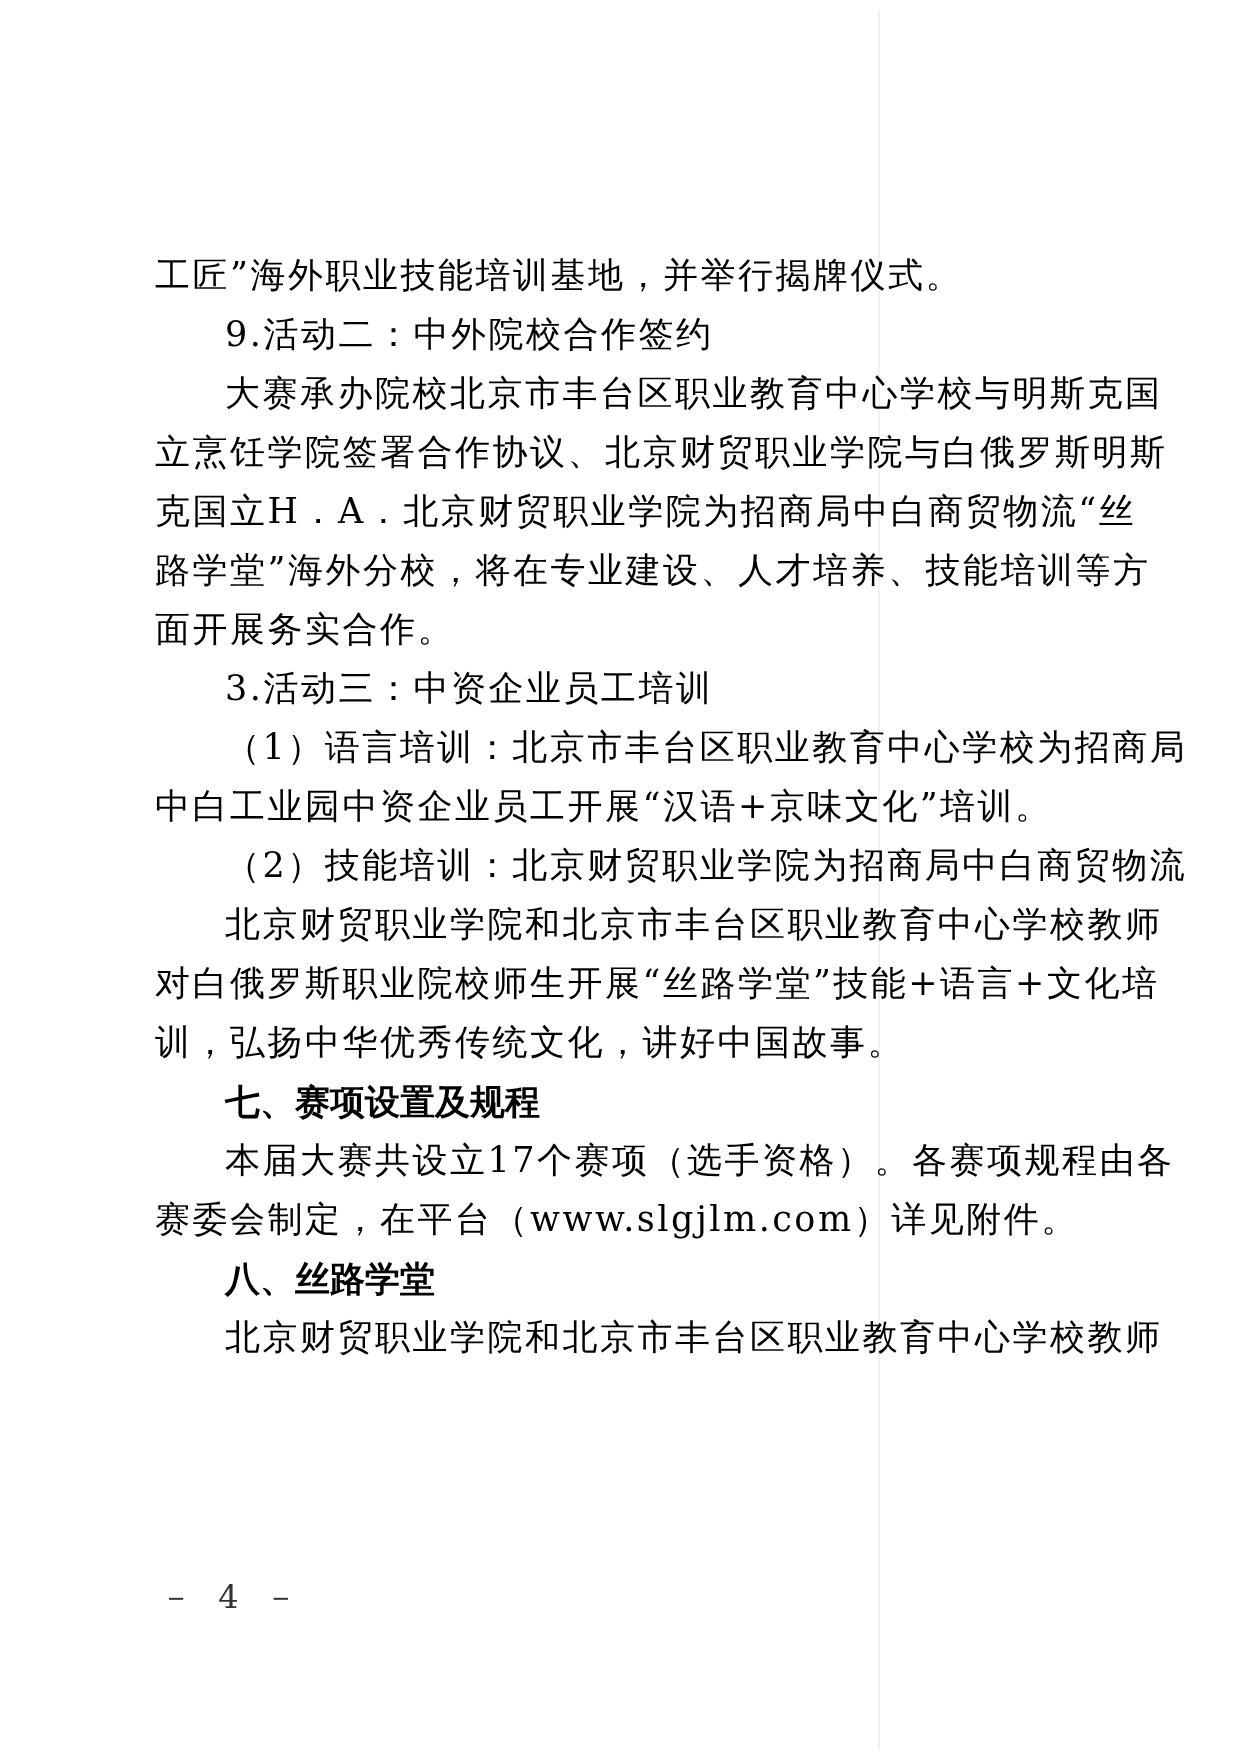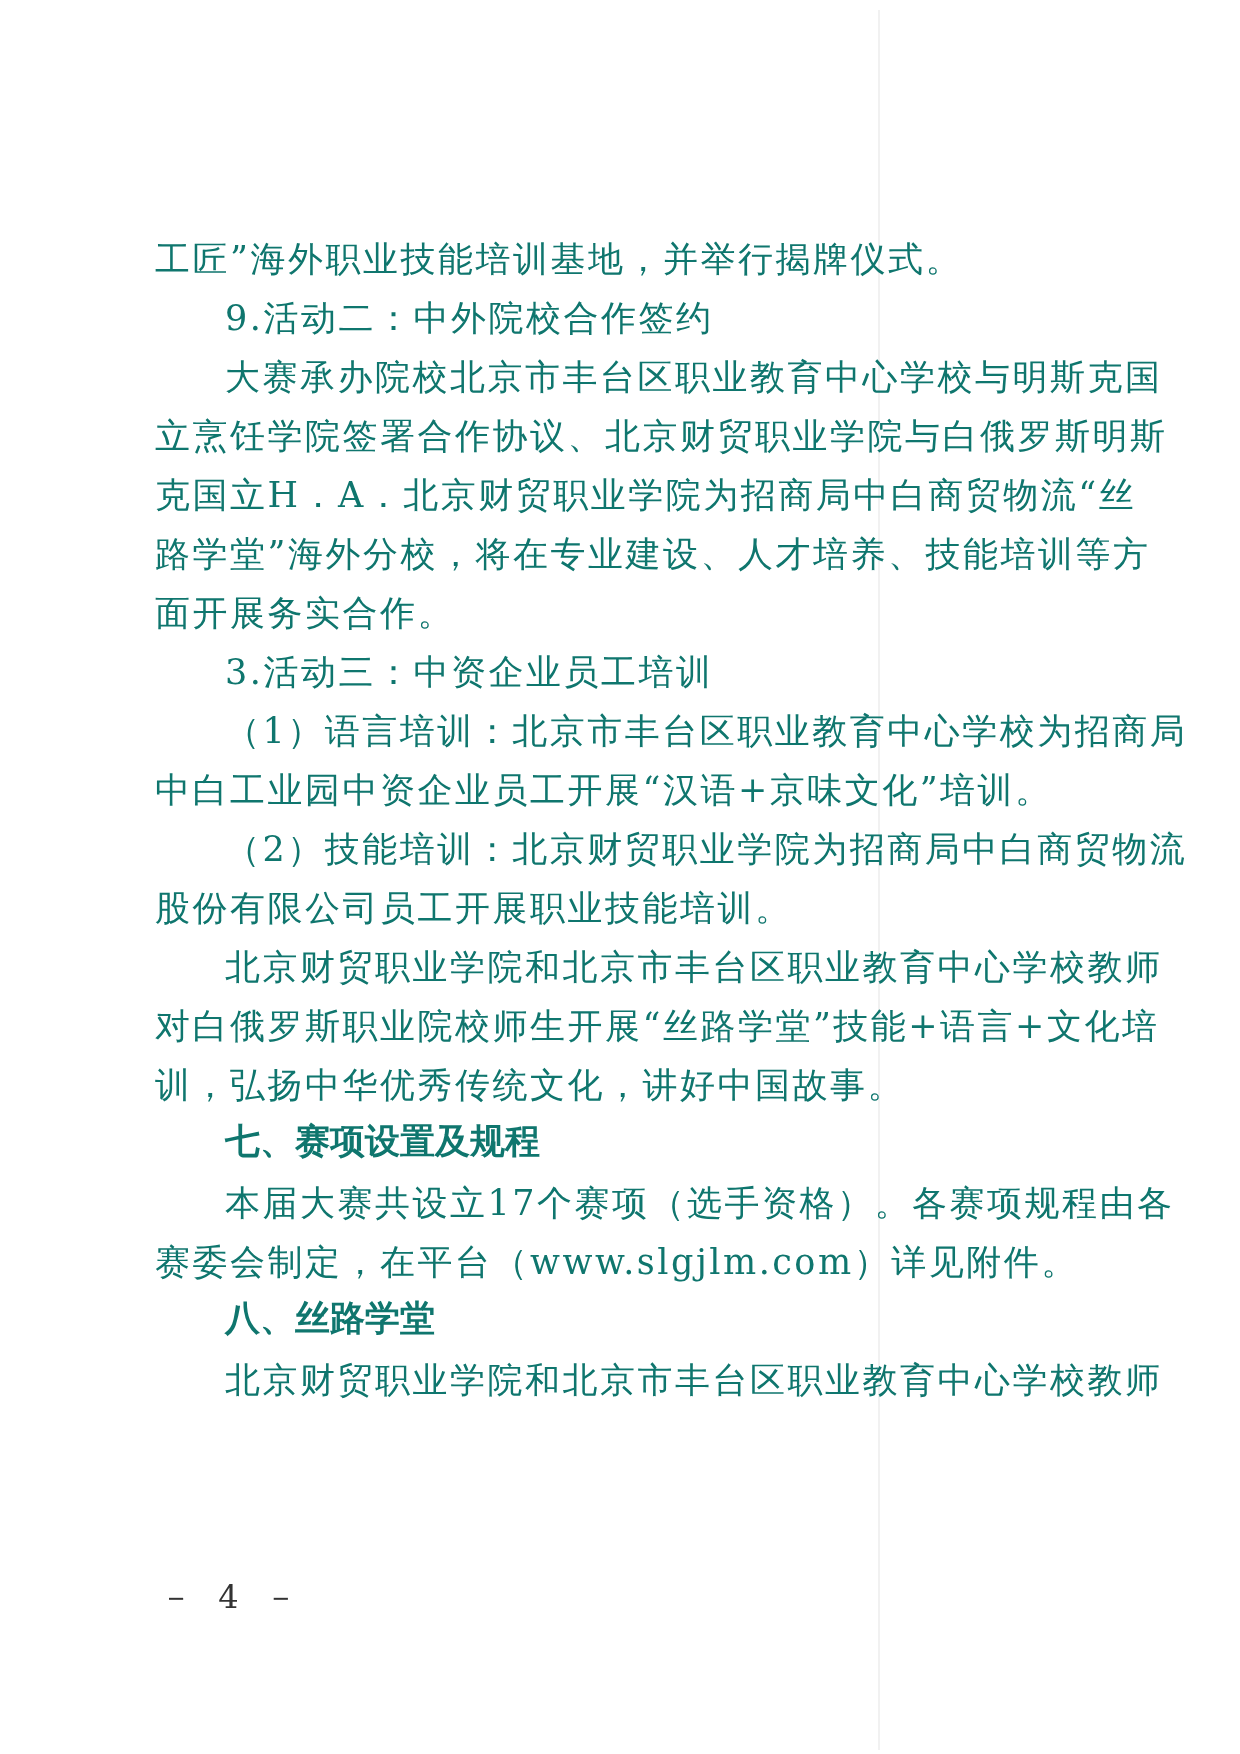--- a/index.html
+++ b/index.html
@@ -1,23 +1,23 @@
 <!DOCTYPE html>
 <html><head>
 <meta charset="utf-8">
 <style>
   html, body { margin: 0; padding: 0; background: #ffffff; }
   body { width: 1240px; height: 1754px; position: relative; overflow: hidden; }
   .scan-line { position: absolute; left: 878px; top: 10px; width: 2px; height: 1740px; background: #f1f1f1; }
-  .page { position: absolute; left: 155px; top: 230px; width: 906px;
-          font-family: "DejaVu Serif", "Liberation Serif", serif; color: #0f766e; }
+  .page { position: absolute; left: 155px; top: 246px; width: 906px;
+          font-family: "DejaVu Serif", "Liberation Serif", serif; color: #000000; }
   .line { height: 59px; line-height: 59px; font-size: 35px; white-space: nowrap; letter-spacing: 2.5px; }
   .indent { padding-left: 70px; }
   .justify { text-align: justify; text-align-last: justify; }
-  .heading { font-family: Liberation Mono, monospace; font-weight: bold; letter-spacing: 0px; }
+  .heading { font-family: Liberation Sans, sans-serif; font-weight: bold; letter-spacing: 0px; }
   .footer { position: absolute; left: 160px; top: 1576px; font-family: "DejaVu Serif", "Liberation Serif", serif;
             font-size: 32px; color: #333; letter-spacing: 8px; }
 </style>
 </head>
 <body>
 
 <div class="scan-line"></div>
 
 <div class="page">
   <div class="line">工匠”海外职业技能培训基地，并举行揭牌仪式。</div>
@@ -28,21 +28,20 @@
   <div class="line justify">克国立H．A．北京财贸职业学院为招商局中白商贸物流“丝</div>
   <div class="line justify">路学堂”海外分校，将在专业建设、人才培养、技能培训等方</div>
   <div class="line">面开展务实合作。</div>
 
   <div class="line indent">3.活动三：中资企业员工培训</div>
 
   <div class="line indent justify">（1）语言培训：北京市丰台区职业教育中心学校为招商局</div>
   <div class="line">中白工业园中资企业员工开展“汉语+京味文化”培训。</div>
 
   <div class="line indent justify">（2）技能培训：北京财贸职业学院为招商局中白商贸物流</div>
-  <div class="line">股份有限公司员工开展职业技能培训。</div>
 
 
   <div class="line indent justify">北京财贸职业学院和北京市丰台区职业教育中心学校教师</div>
   <div class="line justify">对白俄罗斯职业院校师生开展“丝路学堂”技能+语言+文化培</div>
   <div class="line">训，弘扬中华优秀传统文化，讲好中国故事。</div>
 
   <div class="line indent heading">七、赛项设置及规程</div>
 
   <div class="line indent justify">本届大赛共设立17个赛项（选手资格）。各赛项规程由各</div>
   <div class="line">赛委会制定，在平台（www.slgjlm.com）详见附件。</div>

